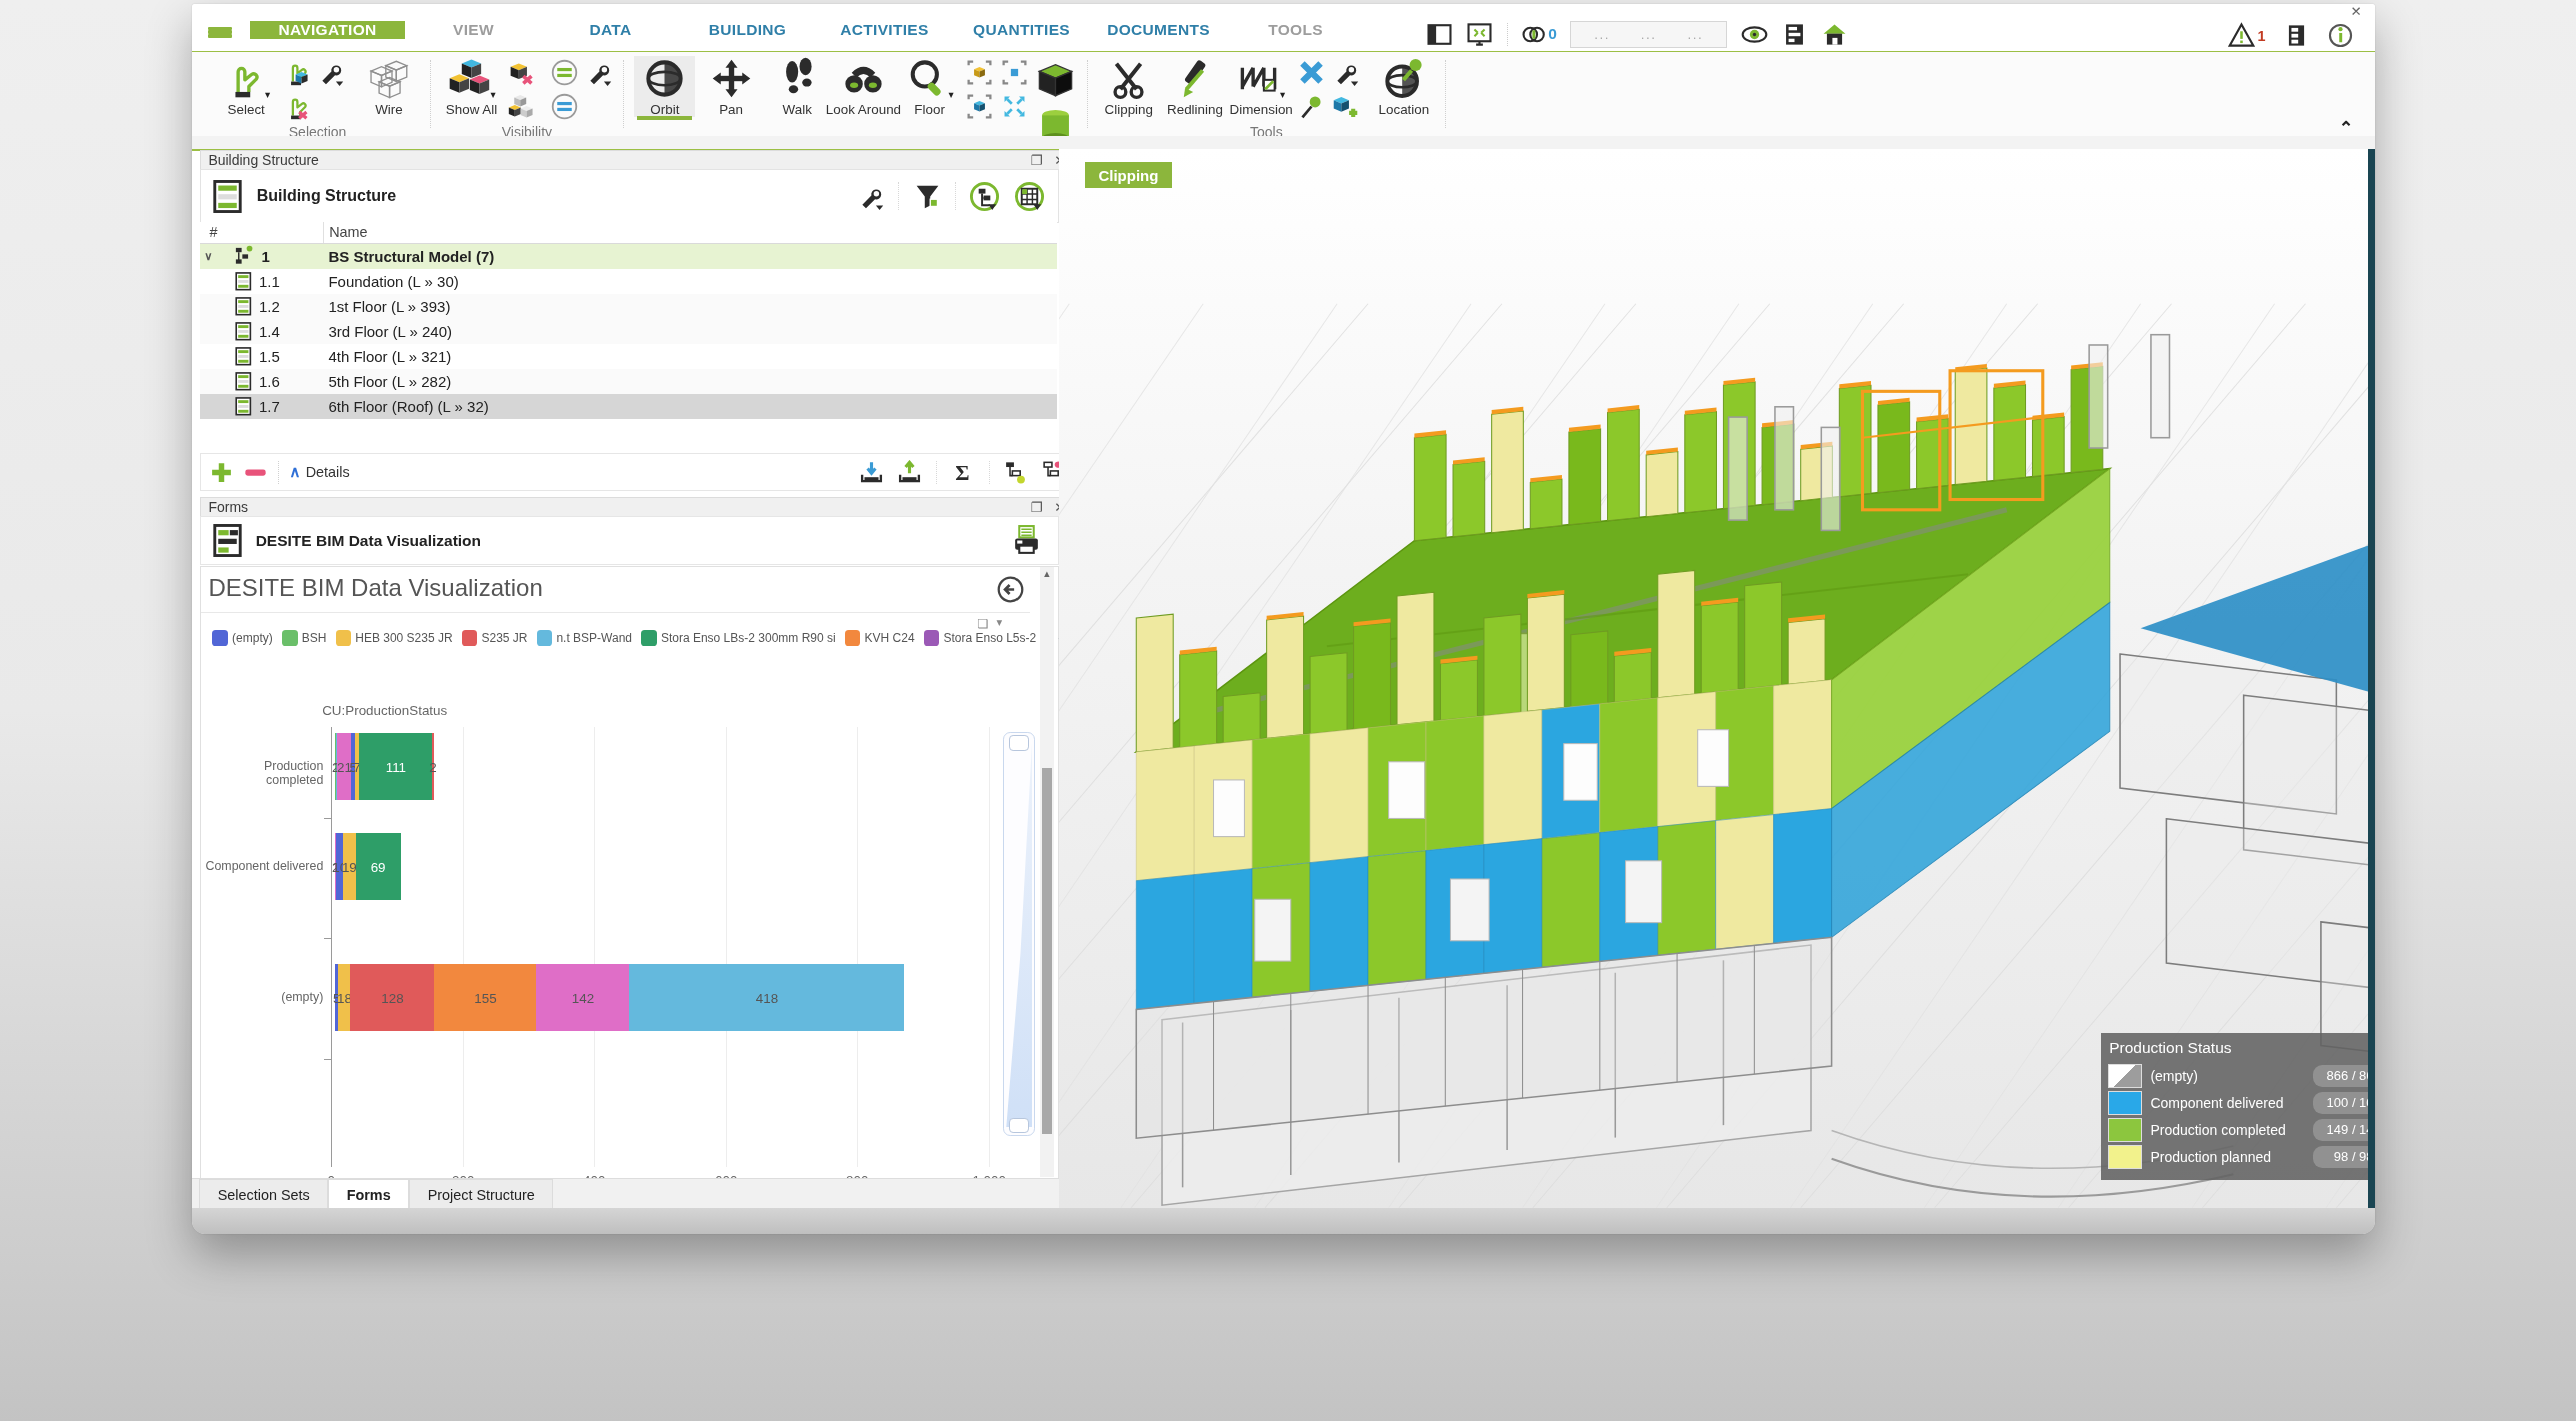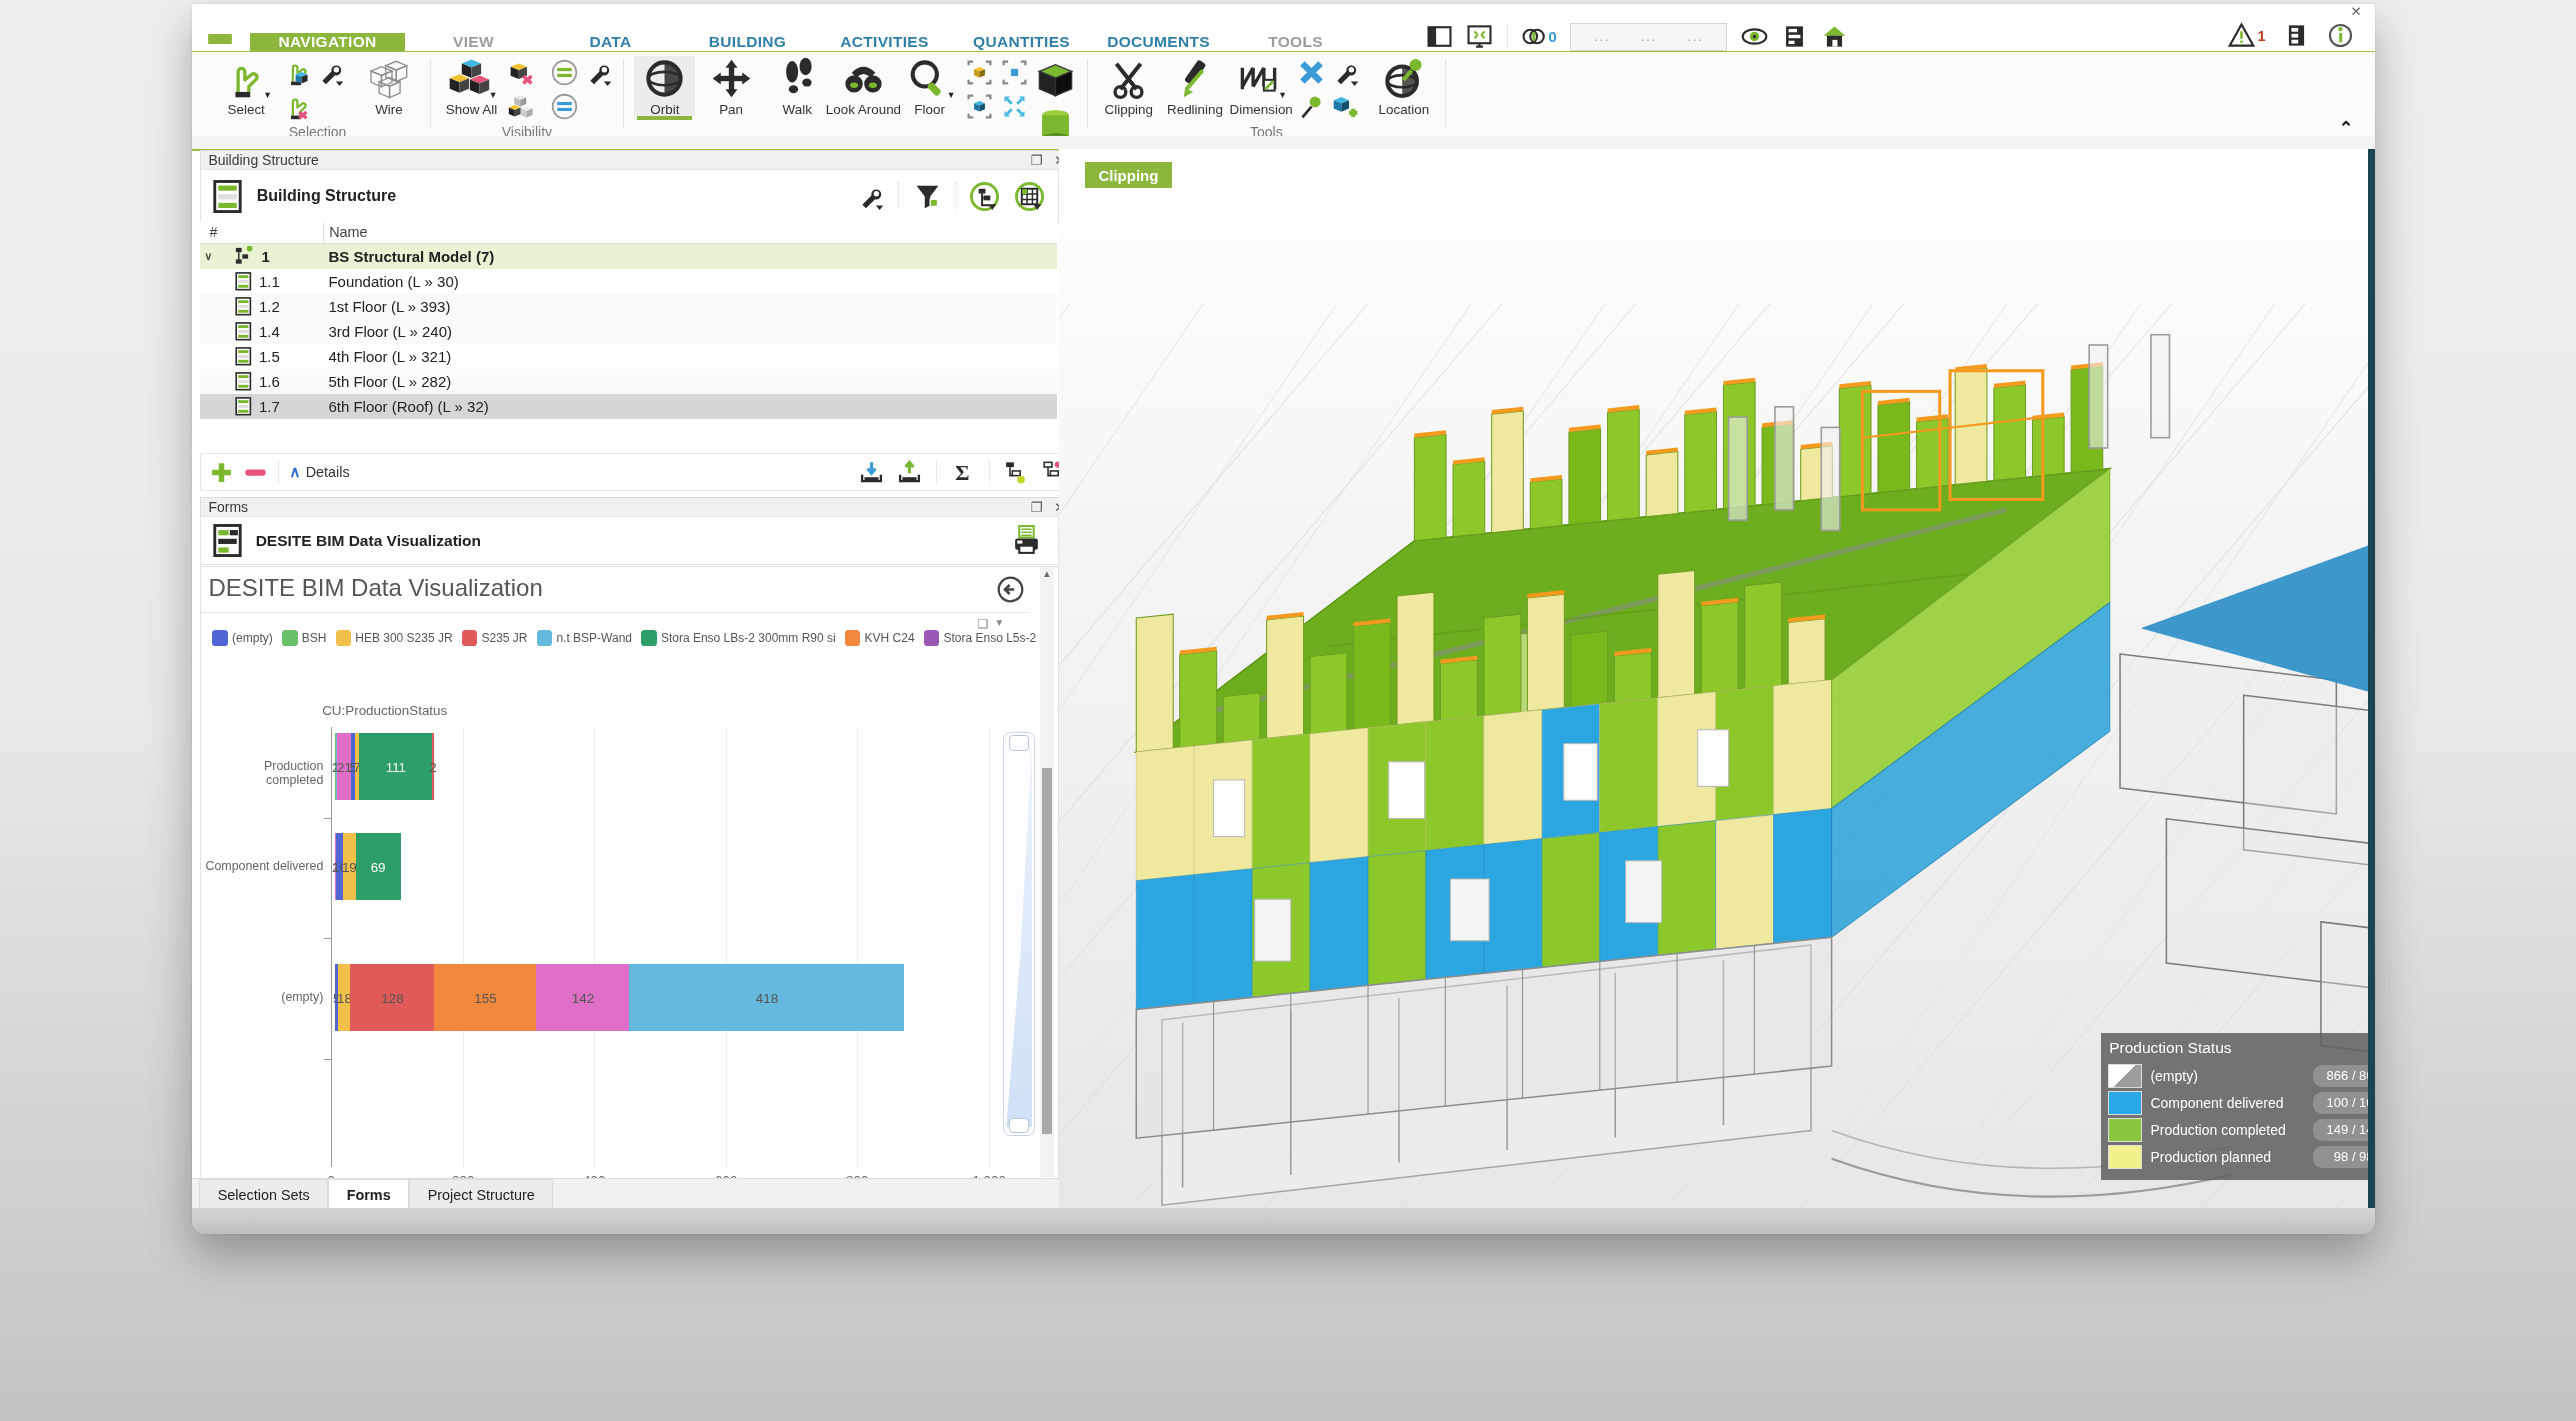--- a/index.html
+++ b/index.html
@@ -6,21 +6,21 @@
   body{width:2597px;height:1422px;position:relative;overflow:hidden;
        font-family:"Liberation Sans",sans-serif;
        background:linear-gradient(180deg,#efefef 0%,#e9e9e9 50%,#cdcdcd 88%,#c3c3c3 100%);}
   #window{position:absolute;left:192px;top:4.1px;width:2183px;height:1230px;background:#fff;
           border-radius:3.1px 3.1px 13.4px 13.4px;box-shadow:0 20.6px 46px rgba(0,0,0,.30),0 0 1.5px rgba(0,0,0,.2);}
   .abs{position:absolute;}
   
   #titlebar{left:0;top:0;right:0;height:16.5px;background:#fff;border-radius:3.1px 3.1px 0 0;}
   #titlebar .close{position:absolute;right:13.4px;top:0px;font-size:13.4px;color:#666;line-height:15.5px;}
   
-  #tabrow{left:0;top:16.5px;right:0;height:30px;background:#fff;border-bottom:2.1px solid #9cbf44;display:flex;align-items:flex-end;}
+  #tabrow{left:0;top:16.5px;right:0;height:30px;background:#fff;border-bottom:2.1px solid #9cbf44;display:flex;align-items:flex-start;}
   #hamburger{width:24px;margin:6.2px 0 6.2px 15.5px;display:flex;flex-direction:column;justify-content:space-between;}
   #hamburger i{display:block;height:3.6px;background:#8cb63c;border-radius:1px;}
   .rtab{display:flex;align-items:center;justify-content:center;min-width:137px;font-size:15.5px;letter-spacing:0.3px;color:#2f7fa8;font-weight:bold;}
   .rtab.active{background:#8cb63c;color:#fff;min-width:155px;}
   .rtab.muted{color:#9d9d9d;}
   #quickicons{display:flex;align-items:center;gap:13.4px;margin-left:62px;}
   #tab-right{position:absolute;right:20.6px;top:16.5px;height:30px;display:flex;align-items:center;gap:17.5px;}
   .coordbox{display:flex;gap:31px;border:0.5px solid #d6d6d6;background:#f6f6f6;padding:5.2px 23px;color:#aaa;font-size:13.4px;letter-spacing:1.5px;}
   .warnnum{color:#c23b22;font-weight:bold;font-size:14.4px;margin-left:2.1px;}
   

